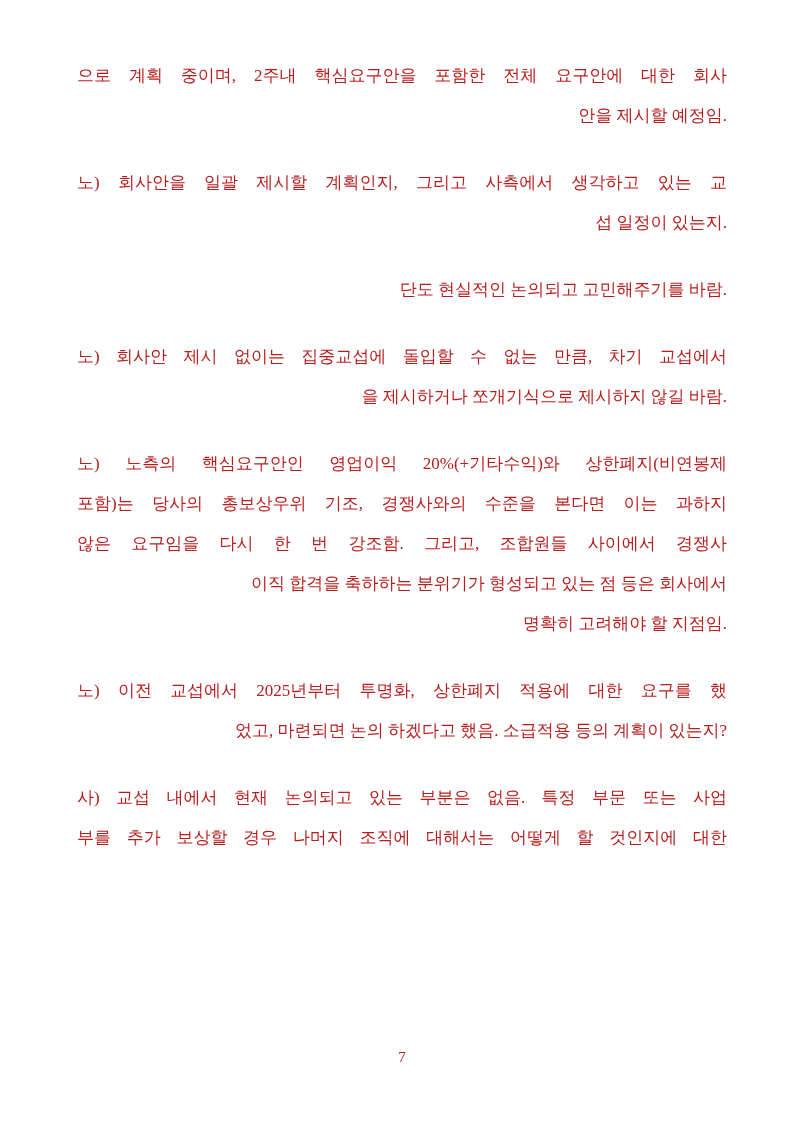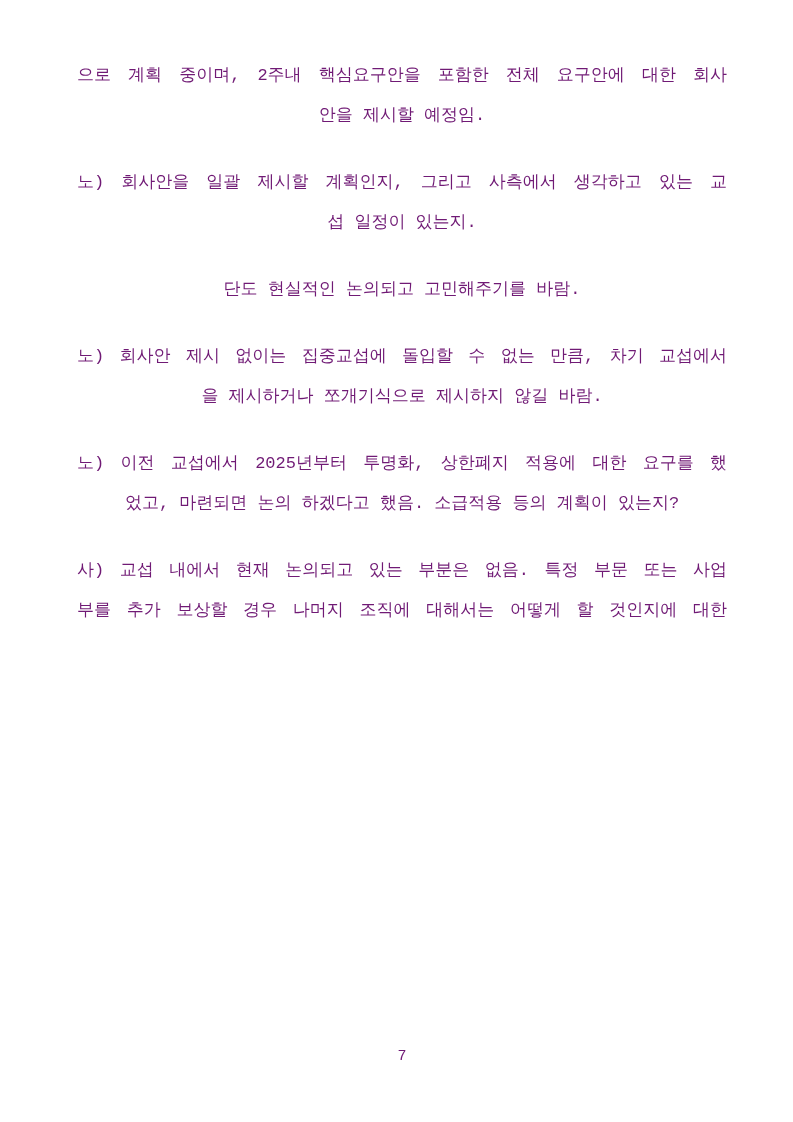--- a/index.html
+++ b/index.html
@@ -5,22 +5,22 @@
   html, body {
     margin: 0;
     padding: 0;
     background: #ffffff;
   }
   .page {
     position: relative;
     width: 793px;
     height: 1122px;
     background: #ffffff;
-    color: #701a75;
-    font-family: Liberation Mono, monospace;
+    color: #b91c1c;
+    font-family: Liberation Serif, serif;
     overflow: hidden;
   }
   .doc-body {
     position: absolute;
     left: 77px;
     top: 56px;
     width: 650px;
   }
   .para {
     margin: 0 0 27px 0;
@@ -30,21 +30,21 @@
     line-height: 40px;
     height: 40px;
     white-space: normal;
     overflow: visible;
   }
   .ln.full {
     text-align: justify;
     text-align-last: justify;
   }
   .ln.short {
-    text-align: center;
+    text-align: right;
   }
   .page-number {
     position: absolute;
     left: 77px;
     top: 1046px;
     width: 650px;
     text-align: center;
     font-size: 15px;
     line-height: 22px;
   }
@@ -68,20 +68,27 @@
     <div class="para">
       <div class="ln short">단도 현실적인 논의되고 고민해주기를 바람.</div>
     </div>
 
     <div class="para">
       <div class="ln full">노) 회사안 제시 없이는 집중교섭에 돌입할 수 없는 만큼, 차기 교섭에서</div>
       <div class="ln short">을 제시하거나 쪼개기식으로 제시하지 않길 바람.</div>
     </div>
 
 
+    <div class="para">
+      <div class="ln full">노) 노측의 핵심요구안인 영업이익 20%(+기타수익)와 상한폐지(비연봉제</div>
+      <div class="ln full">포함)는 당사의 총보상우위 기조, 경쟁사와의 수준을 본다면 이는 과하지</div>
+      <div class="ln full">않은 요구임을 다시 한 번 강조함. 그리고, 조합원들 사이에서 경쟁사</div>
+      <div class="ln short">이직 합격을 축하하는 분위기가 형성되고 있는 점 등은 회사에서</div>
+      <div class="ln short">명확히 고려해야 할 지점임.</div>
+    </div>
 
     <div class="para">
       <div class="ln full">노) 이전 교섭에서 2025년부터 투명화, 상한폐지 적용에 대한 요구를 했</div>
       <div class="ln short">었고, 마련되면 논의 하겠다고 했음. 소급적용 등의 계획이 있는지?</div>
     </div>
 
     <div class="para">
       <div class="ln full">사) 교섭 내에서 현재 논의되고 있는 부분은 없음. 특정 부문 또는 사업</div>
       <div class="ln full">부를 추가 보상할 경우 나머지 조직에 대해서는 어떻게 할 것인지에 대한</div>
     </div>

